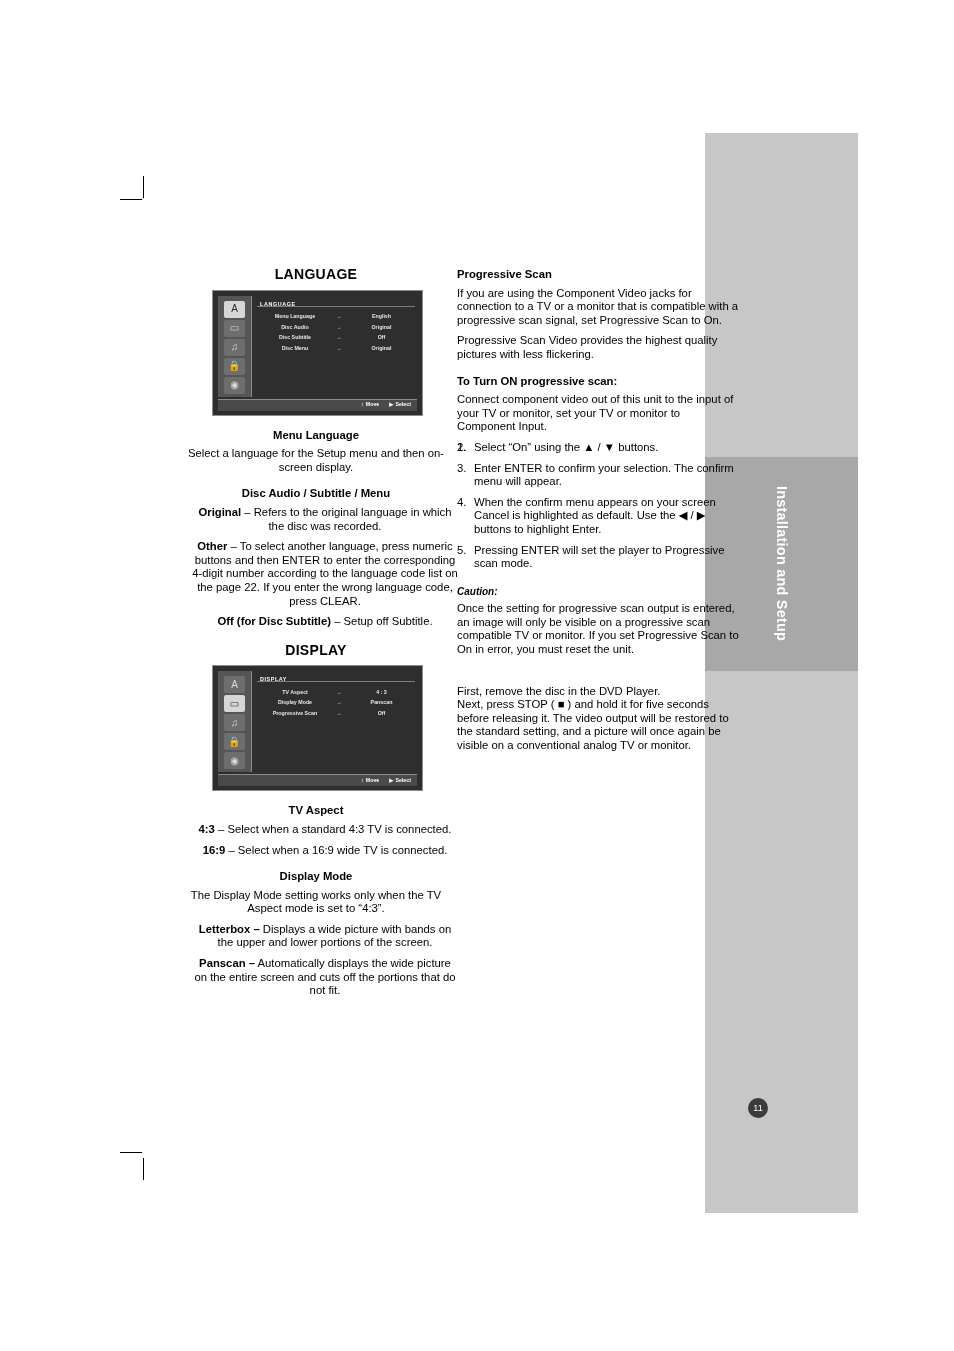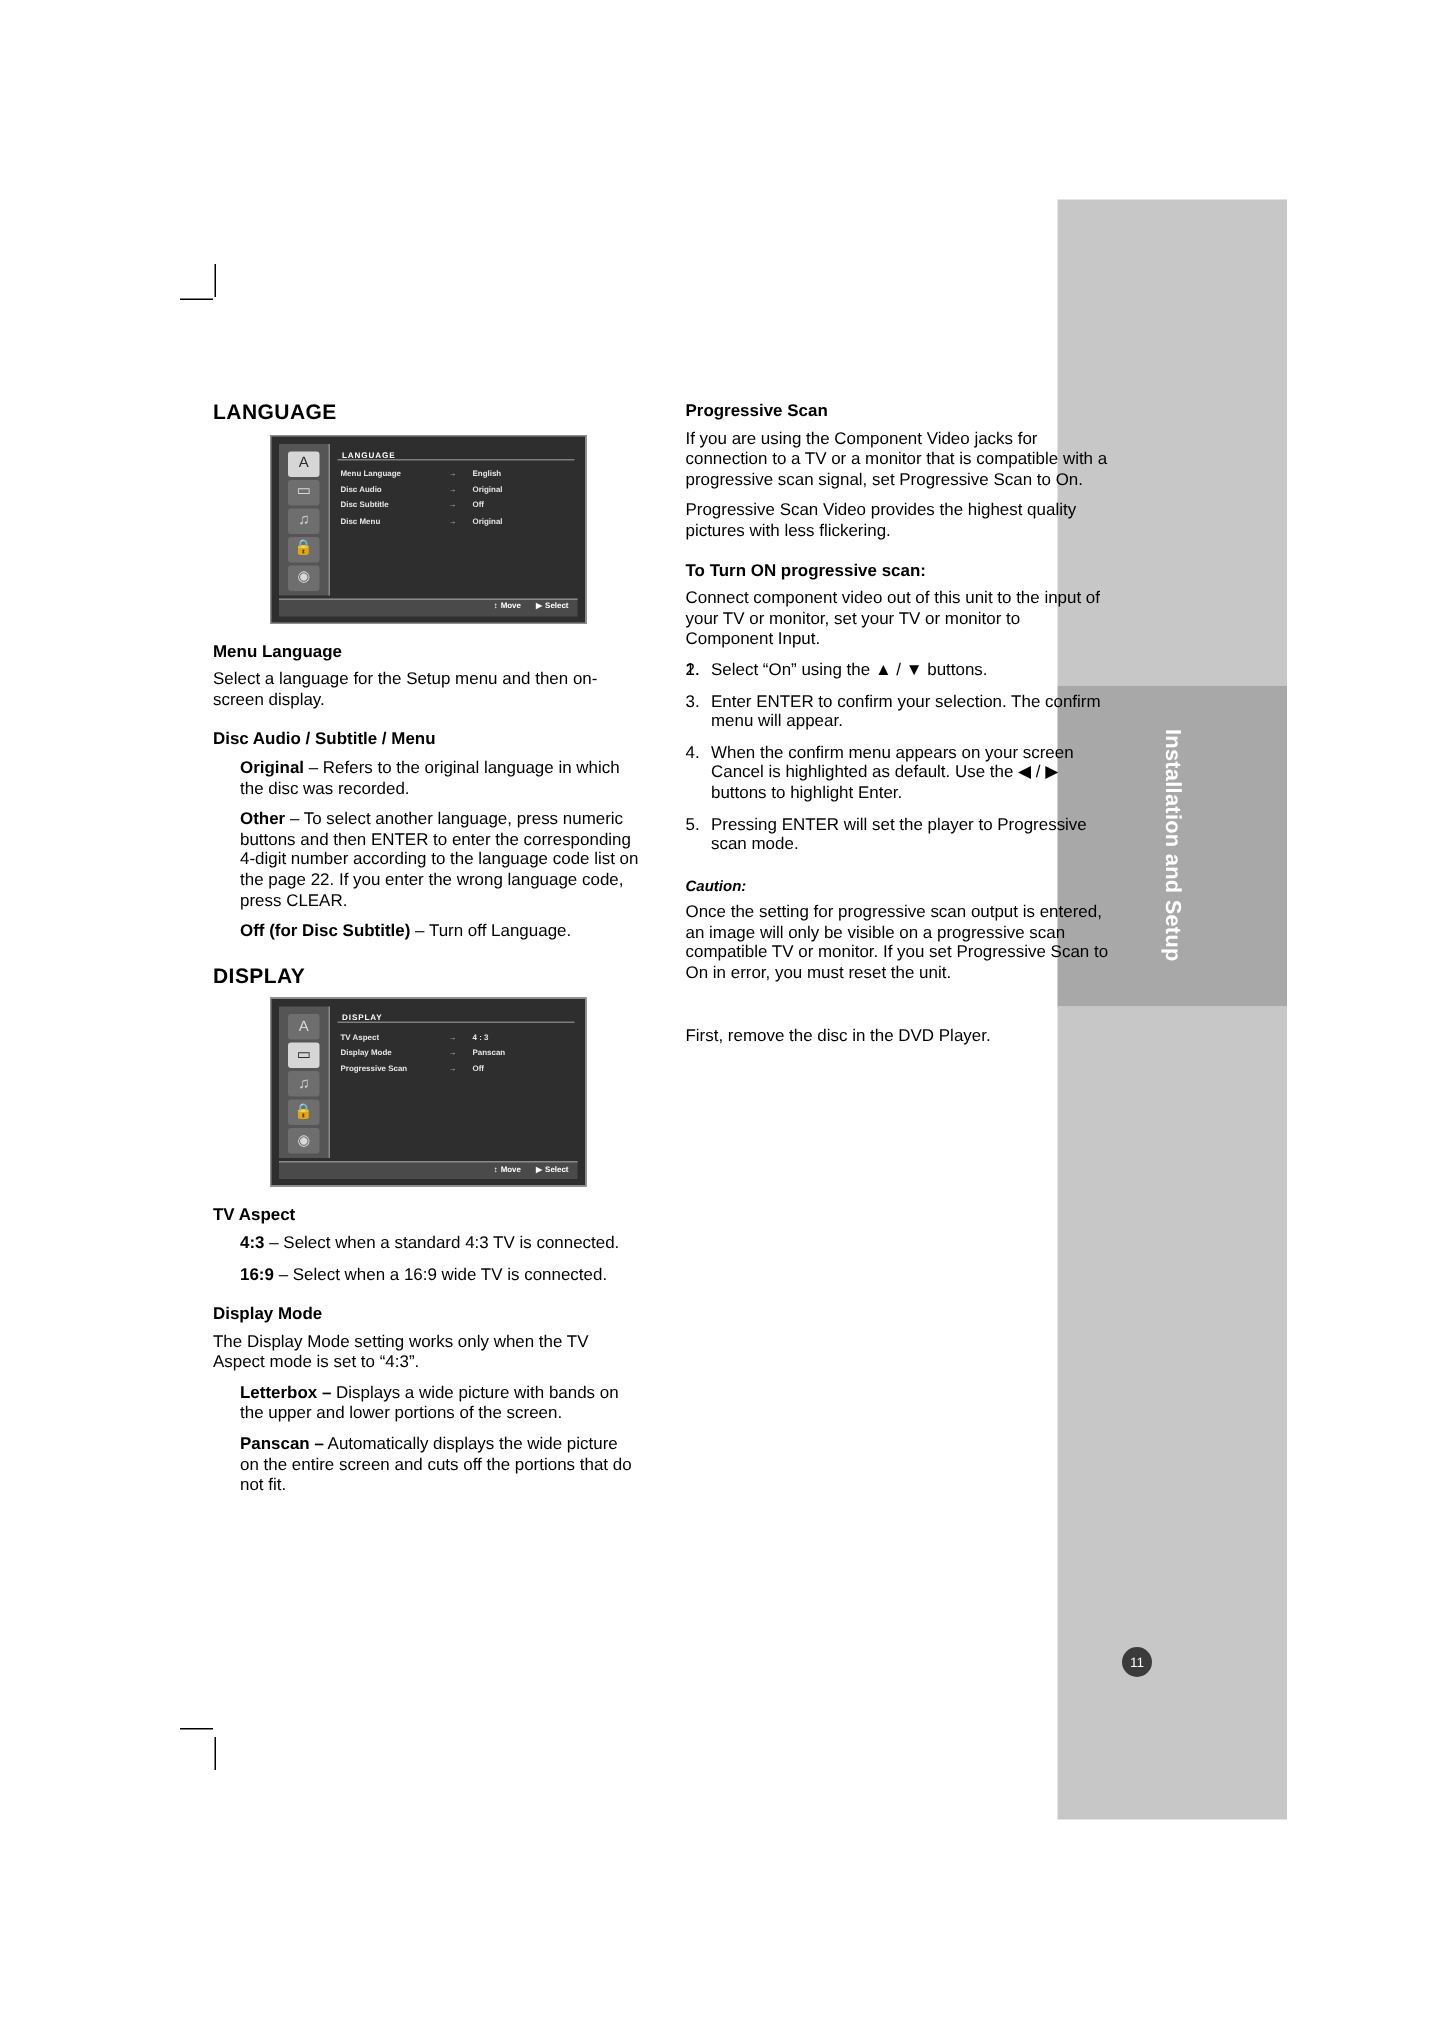--- a/index.html
+++ b/index.html
@@ -77,21 +77,21 @@
     align-items: center;
     justify-content: center;
   }
 
   
   .col {
     position: absolute;
     font-size: 11.3px;
     line-height: 13.6px;
   }
-  .col-left { left: 142px; top: 268px; width: 284px; }
+  .col-left { left: 174px; top: 268px; width: 284px; text-align: center; }
   .col-right { left: 457px; top: 268px; width: 284px; }
 
   h2.section {
     font-size: 14px;
     font-weight: bold;
     margin: 0 0 8px 0;
     letter-spacing: 0.3px;
   }
   h3.sub {
     font-size: 11.3px;
@@ -288,21 +288,21 @@
     <span>Disc Audio</span><span> / </span><span>Subtitle</span><span> / </span><span>Menu</span>
   </h3>
 
   <p class="indent">
     <span class="bold">Original</span><span> – Refers to the original language in which the disc was recorded.</span>
   </p>
   <p class="indent">
     <span class="bold">Other</span><span> – To select another language, press numeric buttons and then ENTER to enter the corresponding 4-digit number according to the language code list on the page 22. If you enter the wrong language code, press CLEAR.</span>
   </p>
   <p class="indent">
-    <span class="bold">Off (for Disc Subtitle)</span><span> – Turn off Language.</span>
+    <span class="bold">Off (for Disc Subtitle)</span><span> – Setup off Subtitle.</span>
   </p>
 
   <h2 class="section" style="margin-top:15px;">DISPLAY</h2>
 
   <div class="osd">
     <div class="osd-iconcol">
       <div class="osd-icon" style="top:5px;">A</div>
       <div class="osd-icon sel" style="top:24px;">▭</div>
       <div class="osd-icon" style="top:43px;">♫</div>
       <div class="osd-icon" style="top:62px;">🔒</div>
@@ -365,13 +365,14 @@
     <li><span class="num">1.</span></li>
     <li><span class="num">2.</span><span>Select “On” using the ▲ / ▼ buttons.</span></li>
     <li><span class="num">3.</span><span>Enter ENTER to confirm your selection. The confirm menu will appear.</span></li>
     <li><span class="num">4.</span><span>When the confirm menu appears on your screen Cancel is highlighted as default. Use the ◀ / ▶ buttons to highlight Enter.</span></li>
     <li><span class="num">5.</span><span>Pressing ENTER will set the player to Progressive scan mode.</span></li>
   </ol>
 
   <h3 class="caution">Caution:</h3>
   <p class="body" style="margin-bottom:0;">Once the setting for progressive scan output is entered, an image will only be visible on a progressive scan compatible TV or monitor. If you set Progressive Scan to On in error, you must reset the unit.</p>
   <p class="body" style="margin-bottom:0;margin-top:28px;">First, remove the disc in the DVD Player.</p>
+  <p class="body">Next, press STOP ( ■ ) and hold it for five seconds before releasing it. The video output will be restored to the standard setting, and a picture will once again be visible on a conventional analog TV or monitor.</p>
 </div>
 
 </body></html>

